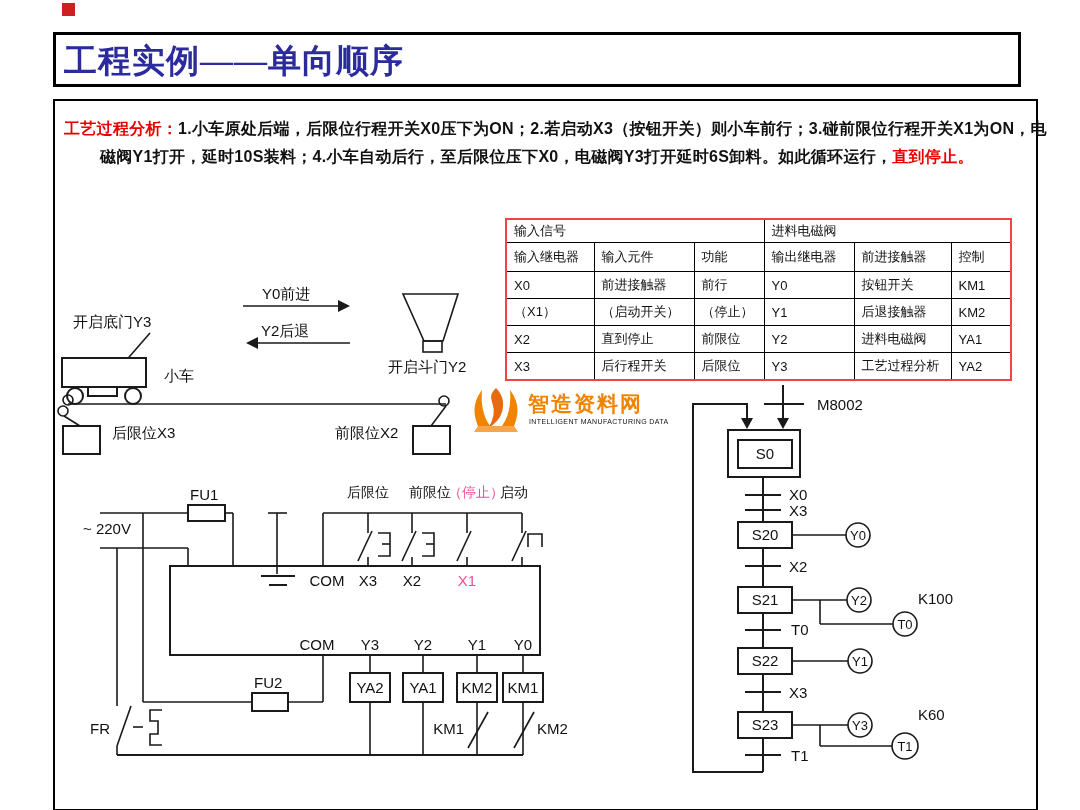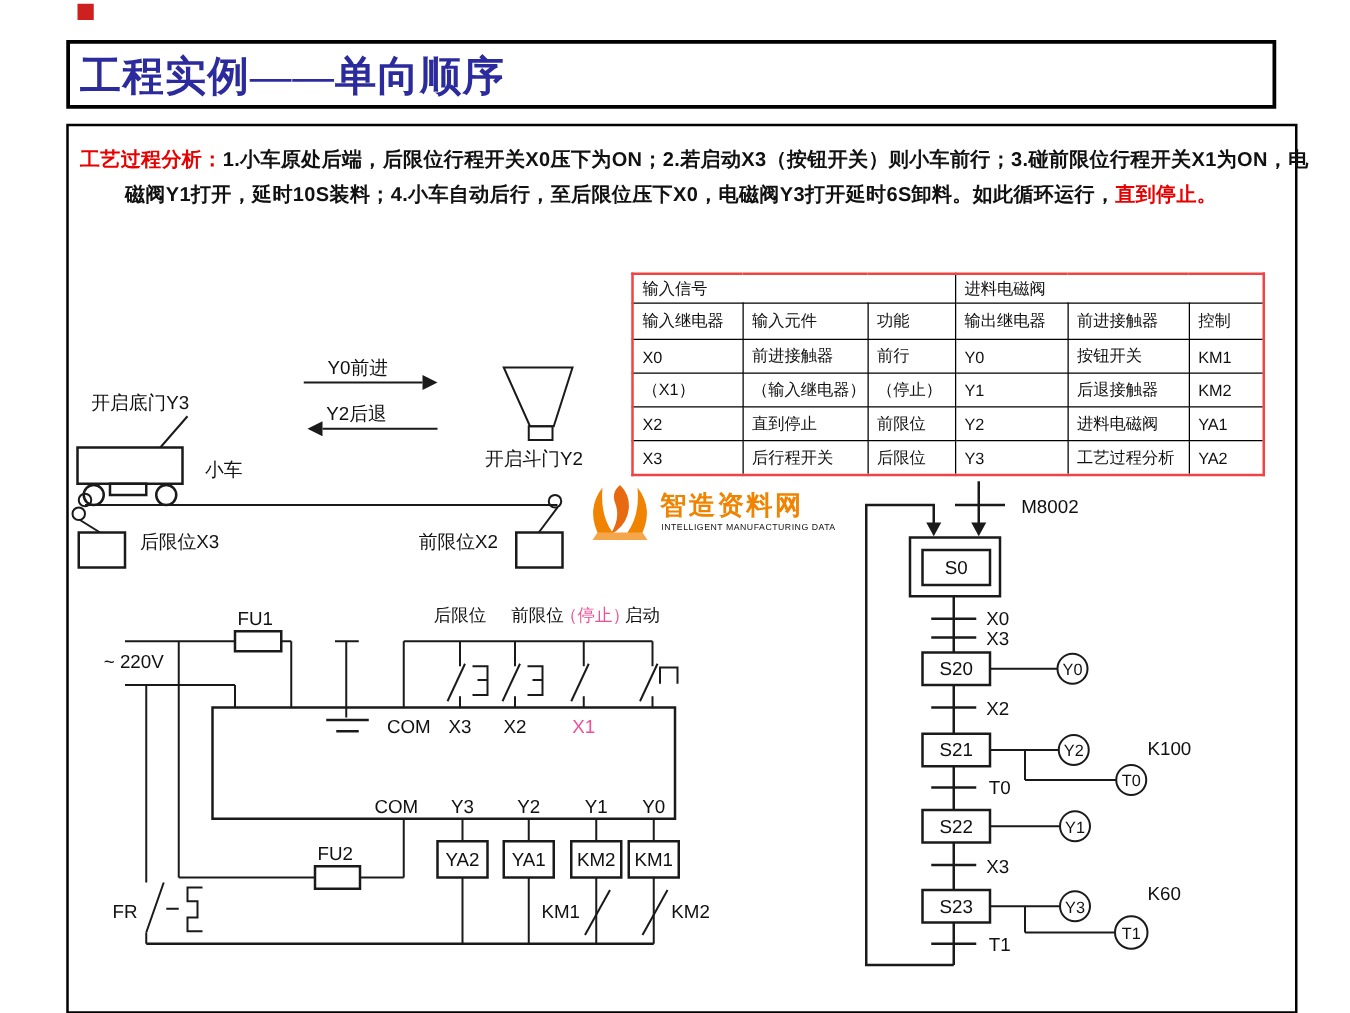--- a/index.html
+++ b/index.html
@@ -77,21 +77,21 @@
   <tr class="dr">
     <td>X0</td>
     <td>前进接触器</td>
     <td>前行</td>
     <td>Y0</td>
     <td>按钮开关</td>
     <td>KM1</td>
   </tr>
   <tr class="dr">
     <td>（X1）</td>
-    <td>（输入继电器）</td>
+    <td>（启动开关）</td>
     <td>（停止）</td>
     <td>Y1</td>
     <td>后退接触器</td>
     <td>KM2</td>
   </tr>
   <tr class="dr">
     <td>X2</td>
     <td>直到停止</td>
     <td>前限位</td>
     <td>Y2</td>

